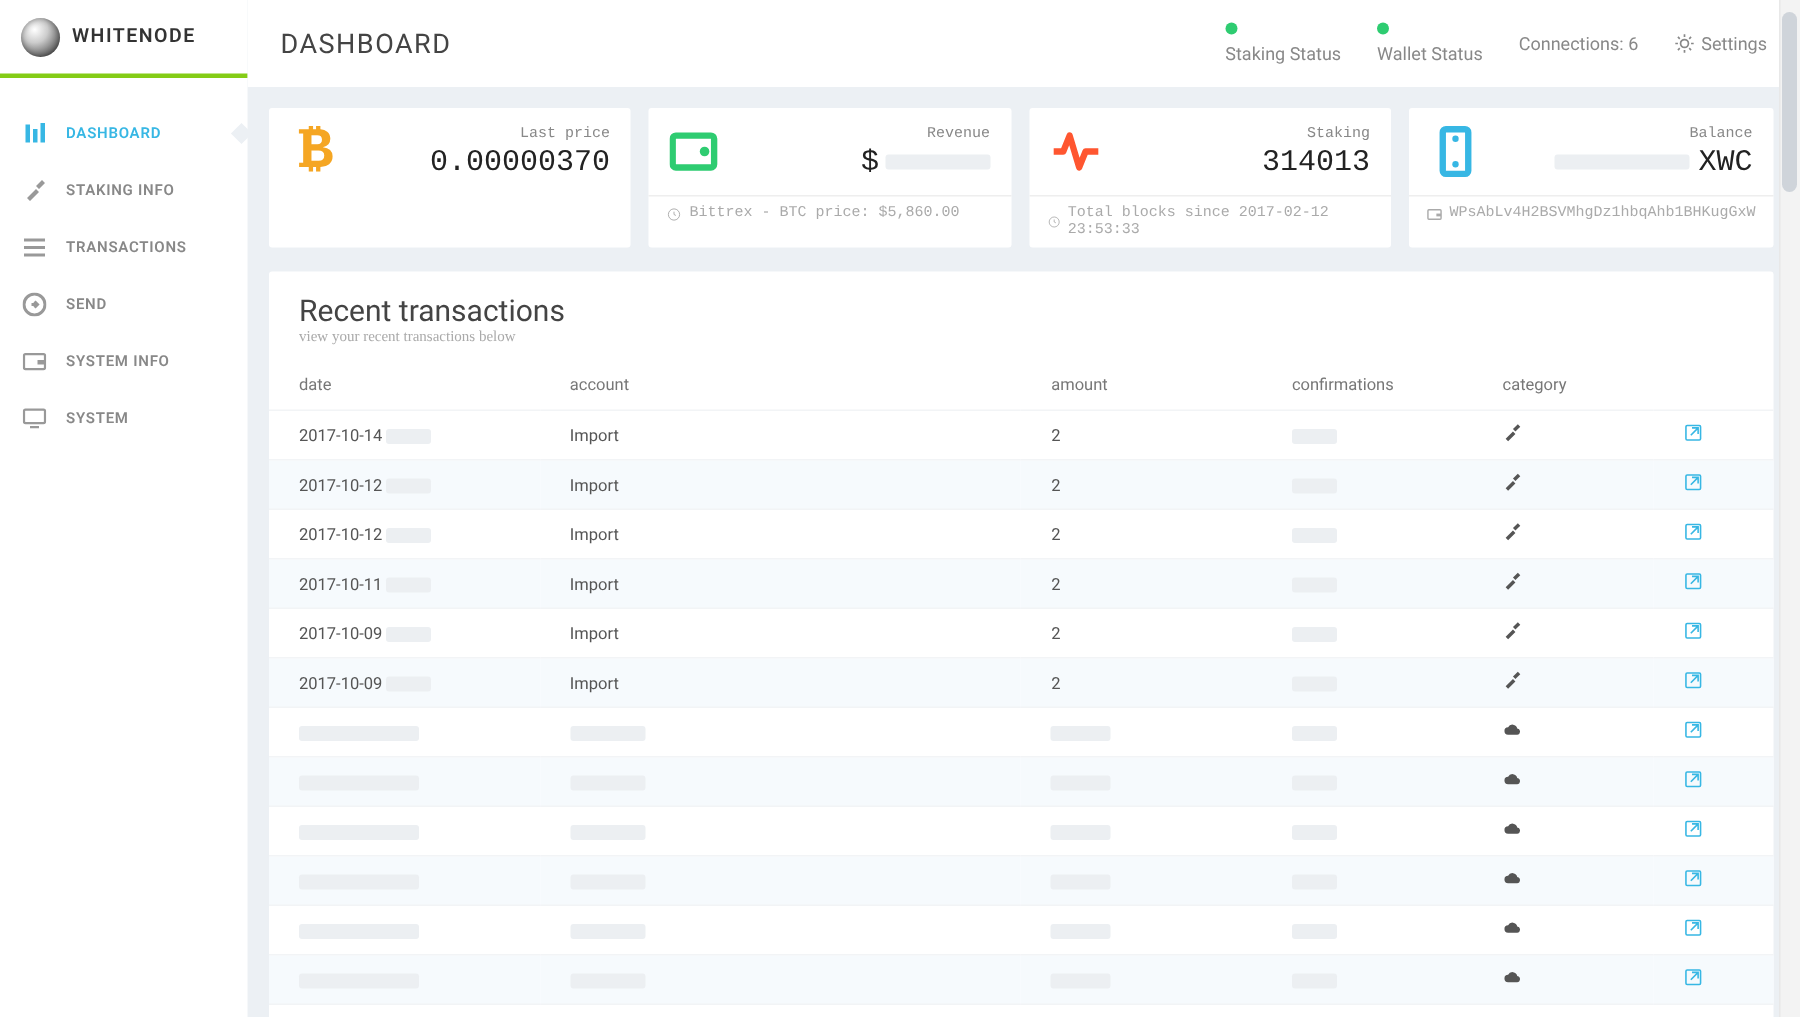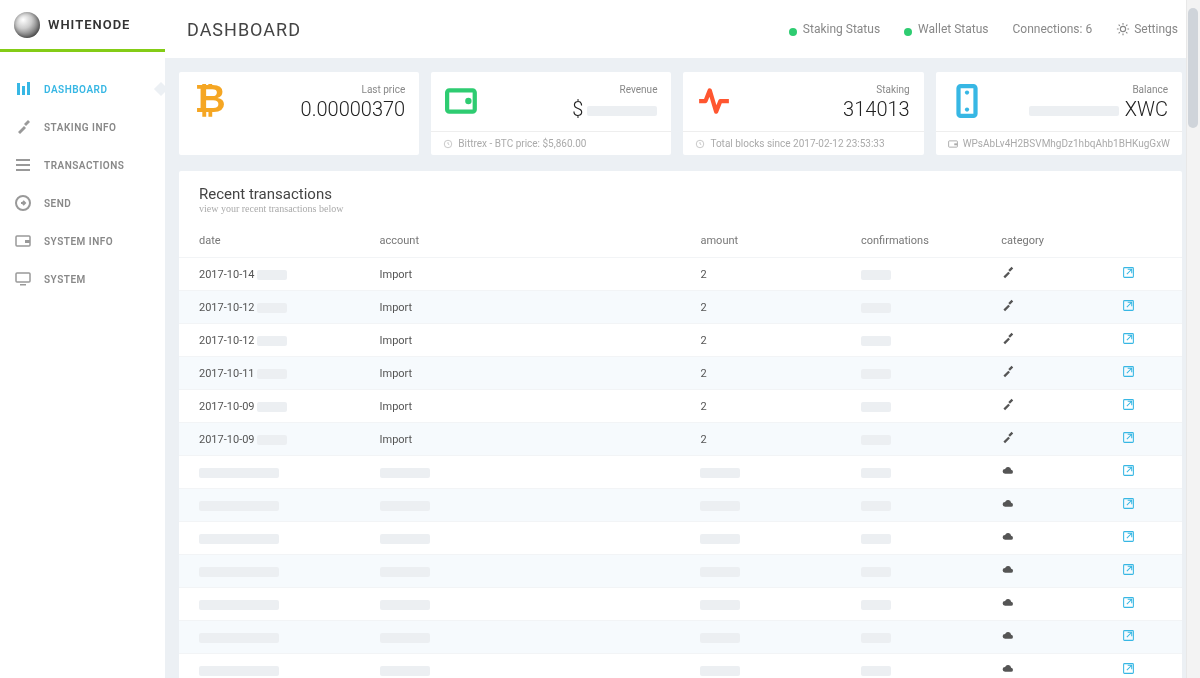--- a/index.html
+++ b/index.html
@@ -17,39 +17,39 @@
 .nav-item.active::after { content:""; position:absolute; right:-1px; top:50%; transform:translateY(-50%) rotate(45deg); width:10px; height:10px; background:#ecf0f4; }
 .nav-icon { width:18px; height:18px; display:flex; align-items:center; justify-content:center; color:#999; }
 .nav-item.active .nav-icon { color:#37b7e4; }
 .nav-icon svg { width:16px; height:16px; }
 
 
 .main { flex:1; display:flex; flex-direction:column; overflow:hidden;}
 .topbar { height:58px; background:#fff; display:flex; align-items:center; padding:0 22px; justify-content:space-between;}
 .page-title { font-size:18px; color:#444; letter-spacing:1px; font-weight:400;}
 .status-area { display:flex; align-items:center; gap:24px; font-size:12px; color:#888;}
-.status { display:flex; align-items:flex-end; gap:6px; }
+.status { display:flex; align-items:flex-start; gap:6px;flex-direction:column; }
 .dot { width:8px; height:8px; border-radius:50%; background:#2ecc71; }
 .settings-link { display:flex; align-items:center; gap:4px; color:#888; cursor:pointer;}
 
 .content { padding:14px 18px 14px 14px; overflow:auto; height:calc(100% - 58px);}
 
 .cards { display:flex; gap:12px; margin-bottom:16px;}
-.card { flex:1; background:#fff; border-radius:2px; padding:0; display:flex; flex-direction:column;}
+.card { flex:1; background:#fff; border-radius:2px; padding:0; display:flex; flex-direction:column;font-family:Liberation Mono, monospace;}
 .card-body { display:flex; align-items:flex-start; padding:12px 14px 10px 14px; gap:10px; min-height:58px;}
 .card-icon { width:34px; height:34px; display:flex; align-items:center; justify-content:center; flex-shrink:0;}
 .card-text { flex:1; text-align:right; }
 .card-label { font-size:10px; color:#888; margin-bottom:2px;}
 .card-value { font-size:20px; color:#222; font-weight:300; white-space:nowrap;}
 .card-foot { border-top:1px solid #eee; padding:6px 12px; font-size:10px; color:#aaa; display:flex; align-items:center; gap:5px;}
 .card-foot svg { width:10px; height:10px; }
 
 .panel { background:#fff; border-radius:2px; }
 .panel-head { padding:14px 20px 10px 20px; }
-.panel-title { font-size:15px; color:#444; font-weight:400;}
+.panel-title { font-size:20px; color:#444; font-weight:400;}
 .panel-sub { font-size:10px; color:#aaa;font-family:Liberation Serif, serif; }
 
 table { width:100%; border-collapse:collapse; font-size:11px; }
 thead th { text-align:left; font-weight:400; color:#777; padding:10px 20px; font-size:11px;}
 tbody td { padding:8px 20px; color:#555; border-top:1px solid #f2f4f6;}
 tbody tr:nth-child(even) td { background:#f6fafd; }
 .redact { display:inline-block; background:#eceff2; border-radius:2px; height:10px; vertical-align:middle;}
 .cat-icon svg { width:13px; height:13px; }
 .link-icon { color:#37b7e4; cursor:pointer; }
 .link-icon svg { width:13px; height:13px; }

